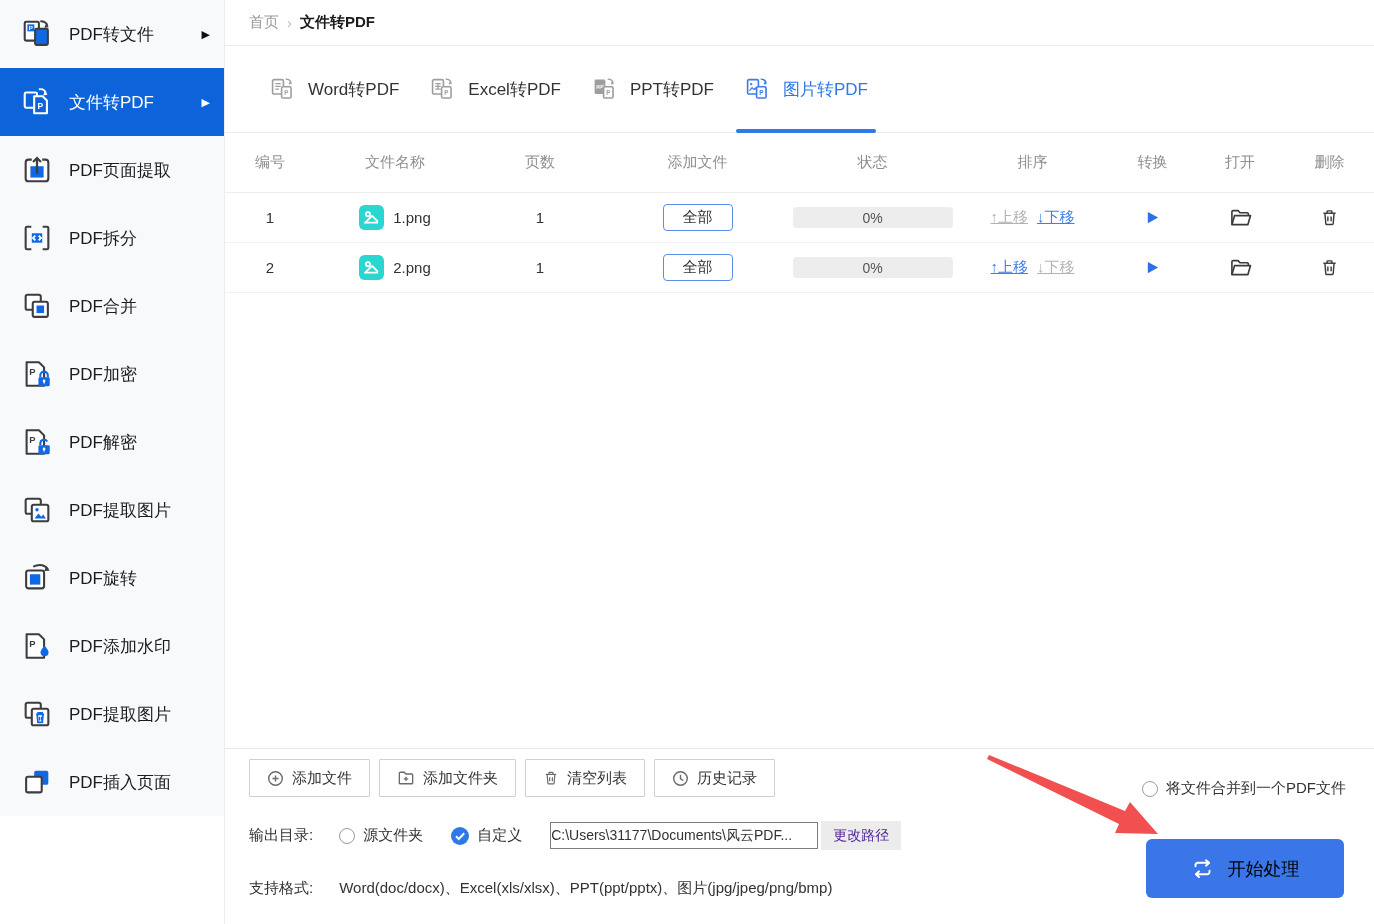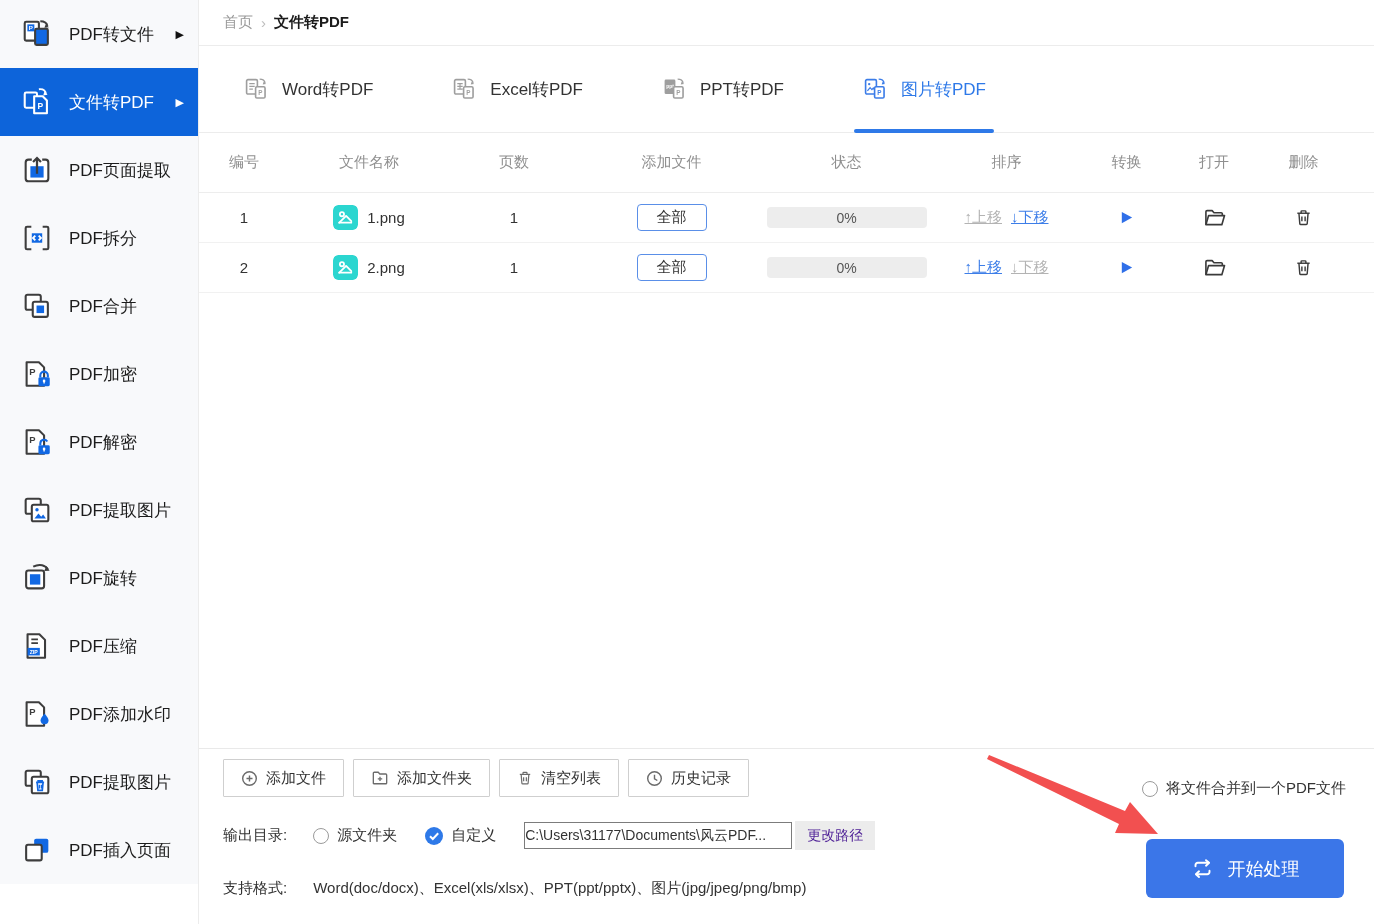--- a/index.html
+++ b/index.html
@@ -4,39 +4,39 @@
 <style>
   * { box-sizing: border-box; }
   html,body { margin:0; padding:0; }
   body {
     width:1374px; height:924px; overflow:hidden; background:#fff;
     font-family:"Liberation Sans","DejaVu Sans",sans-serif; color:#333;
   }
   .app { display:flex; width:1374px; height:924px; position:relative; }
 
   
-  .sidebar { width:199px; flex-shrink:0; background:#fff; border-right:1px solid #ececec; }
+  .sidebar { width:225px; flex-shrink:0; background:#fff; border-right:1px solid #ececec; }
   .side-items { background:#f8f9fb; }
   .side-item { height:68px; display:flex; align-items:center; padding:0 14px 0 20px; gap:15px;
                font-size:17px; color:#1c1c1c; cursor:pointer; }
   .side-item svg { flex-shrink:0; }
   .side-item .caret { margin-left:auto; font-size:11px; color:#111; }
   .side-item.active { background:#0d64da; color:#fff; }
   .side-item.active .caret { color:#fff; }
 
   
   .main { flex:1; display:flex; flex-direction:column; min-width:0; position:relative; }
 
   .breadcrumb { height:46px; flex-shrink:0; display:flex; align-items:center; gap:8px;
                 padding-left:24px; font-size:15px; border-bottom:1px solid #ececec; }
   .crumb-home { color:#9a9a9a; cursor:pointer; }
   .crumb-sep  { color:#bdbdbd; }
   .crumb-cur  { color:#1b1b1b; font-weight:700; }
 
-  .tabs { height:87px; flex-shrink:0; display:flex; align-items:center; gap:78px;
+  .tabs { height:87px; flex-shrink:0; display:flex; align-items:center; gap:30px;
           padding-left:44px; border-bottom:1px solid #ececec; }
   .tab { position:relative; height:100%; display:flex; align-items:center; gap:12px;
          font-size:17px; color:#333; cursor:pointer; }
   .tab.active { color:#2e79e8;text-align:center; }
   .tab.active::after { content:""; position:absolute; left:-8px; right:-8px; bottom:-1px;
                        height:4px; background:#2e79e8; border-radius:2px; }
 
   
   .grid { display:grid; grid-template-columns:90px 160px 130px 185px 165px 155px 85px 90px 89px;
           align-items:center; }
@@ -66,21 +66,21 @@
   .radio-lbl { margin-left:8px; }
   .rgroup { display:flex; align-items:center; margin-right:28px; }
   .path-input { width:268px; height:27px; border:1px solid #7c7c7c; padding:0 0; font-size:14px;
                 color:#333; font-family:inherit; outline:none; }
   .change-btn { height:29px; padding:0 12px; margin-left:3px; background:#ececec; font-size:14px;
                 color:#4c1d95; display:flex; align-items:center; cursor:pointer; }
   .formats-row { position:absolute; left:24px; top:130px; display:flex; font-size:15px; }
   .fmt-label { margin-right:26px; }
   .merge-row { position:absolute; right:28px; top:30px; display:flex; align-items:center; font-size:15px; }
   .start-btn { position:absolute; right:30px; top:90px; width:198px; height:59px; background:#3b76e8;
-               border-radius:6px; color:#ffffff; font-size:18px; display:flex; align-items:center;
+               border-radius:6px; color:#000000; font-size:18px; display:flex; align-items:center;
                justify-content:center; gap:14px; cursor:pointer; }
   .red-arrow { position:absolute; inset:0; width:100%; height:100%; pointer-events:none; z-index:40; }
 </style>
 </head>
 <body>
 
 <div class="app">
 
   <div class="sidebar">
     <div class="side-items">
@@ -177,29 +177,20 @@
       <div class="side-item">
         <svg width="34" height="34" viewBox="0 0 36 36">
           <rect x="6.5" y="10" width="19" height="19" rx="2.5" fill="#fff" stroke="#3d3d3d" stroke-width="2.2"></rect>
           <rect x="10.5" y="14" width="11" height="11" fill="#1168e3"></rect>
           <path d="M14 6 c7 -3.5 13 -1.5 15.5 3" fill="none" stroke="#3d3d3d" stroke-width="2.2"></path>
           <polygon points="28,5.2 31.4,10.4 25.6,10.6" fill="#3d3d3d"></polygon>
         </svg>
         <span>PDF旋转</span>
       </div>
 
-      <div class="side-item">
-        <svg width="34" height="34" viewBox="0 0 36 36">
-          <path d="M8 5.5 h12.5 L26.5 11.5 V30.5 H8 z" fill="#fff" stroke="#3d3d3d" stroke-width="2.2" stroke-linejoin="round"></path>
-          <path d="M12 11 h7 M12 15 h7" stroke="#3d3d3d" stroke-width="2"></path>
-          <rect x="8" y="20" width="13" height="8" fill="#1168e3"></rect>
-          <text x="14.5" y="26.2" font-size="5.5" font-weight="bold" fill="#fff" text-anchor="middle">ZIP</text>
-        </svg>
-        <span>PDF压缩</span>
-      </div>
 
       <div class="side-item">
         <svg width="34" height="34" viewBox="0 0 36 36">
           <path d="M7 5.5 H20 l5.5 5.5 V30.5 H7 z" fill="#fff" stroke="#3d3d3d" stroke-width="2.2" stroke-linejoin="round"></path>
           <text x="13" y="19" font-size="10" font-weight="bold" fill="#3d3d3d" text-anchor="middle">P</text>
           <path d="M26 17.5 c2.8 3.4 4.2 5.3 4.2 7.2 a4.2 4.2 0 0 1 -8.4 0 c0 -1.9 1.4 -3.8 4.2 -7.2 z" fill="#1168e3"></path>
         </svg>
         <span>PDF添加水印</span>
       </div>
 

